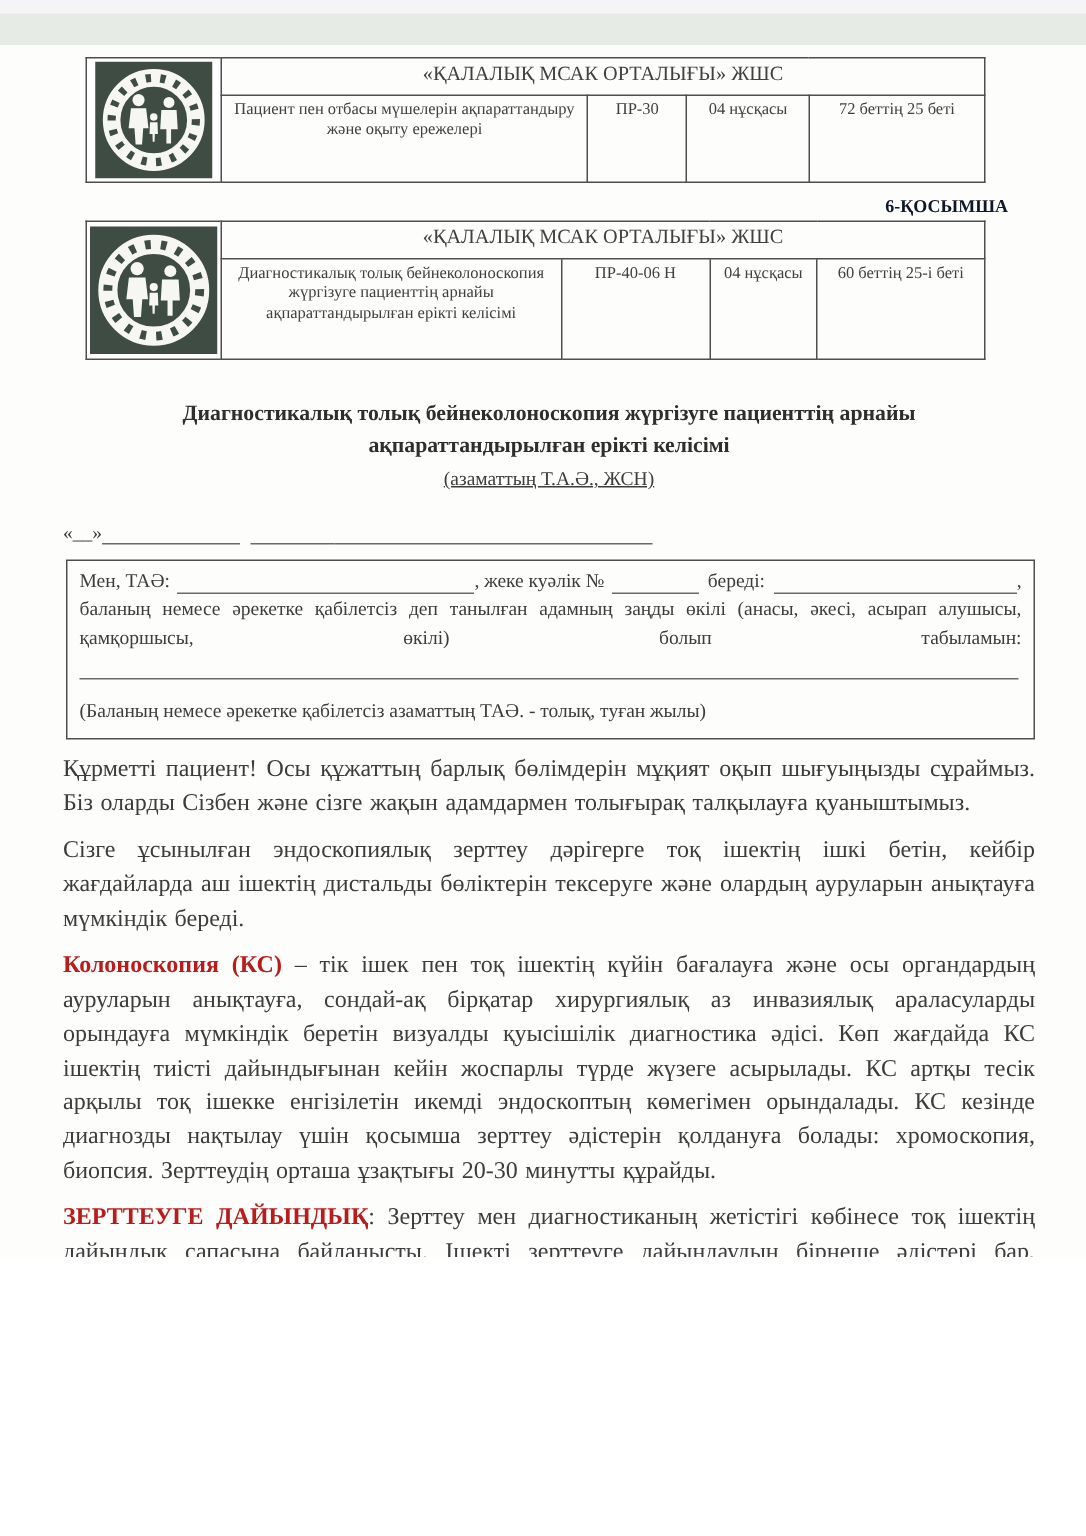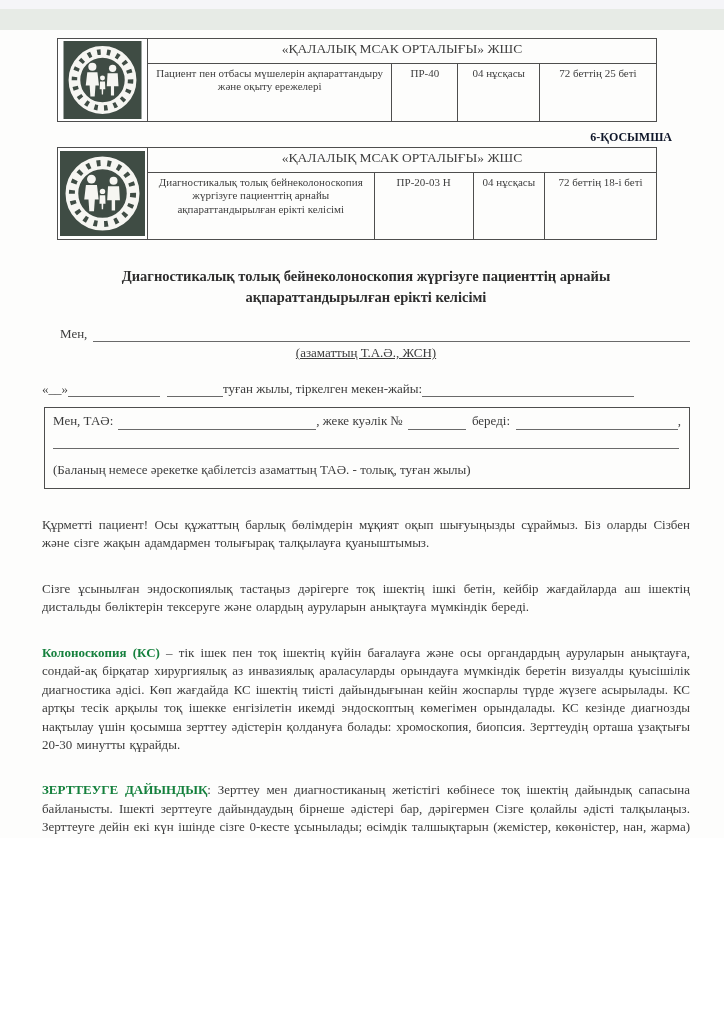--- a/index.html
+++ b/index.html
@@ -65,25 +65,25 @@
     font-size: 13px; line-height: 1.42;
   }
   .guardian-box .rep {
     text-align: justify; text-align-last: justify;
     margin-top: 1px;
   }
   .full-blank { border-bottom: 1px solid #6a6a6a; height: 16px; margin: 2px 2px 0 0; }
   .box-footnote { margin-top: 12px; font-family: Liberation Serif, serif; }
 
   .para {
-    margin: 27px 0 0 0;
-    font-size: 13px; line-height: 1.42;
+    margin: 9px 0 0 0;
+    font-size: 16px; line-height: 1.42;
     text-align: justify; word-spacing: 1px;
   }
-  .para b { color: #15803d; }
+  .para b { color: #b91c1c; }
 </style>
 </head>
 <body>
 
 <div class="page">
   <div class="band band-top-1"></div>
   <div class="band band-top-2"></div>
   <div class="band band-bottom-1"></div>
   <div class="band band-bottom-2"></div>
 
@@ -111,21 +111,21 @@
             <col style="width:13%">
             <col style="width:16%">
             <col style="width:23%">
           </colgroup>
         <tbody>
             <tr>
           <td class="org" colspan="4">«ҚАЛАЛЫҚ МСАК ОРТАЛЫҒЫ» ЖШС</td>
         </tr>
         <tr style="height:58px;">
           <td>Пациент пен отбасы мүшелерін ақпараттандыру және оқыту ережелері</td>
-          <td>ПР-40</td>
+          <td>ПР-30</td>
           <td>04 нұсқасы</td>
           <td>72 беттің 25 беті</td>
         </tr>
       </tbody>
         </table>
     </div>
 
     <div class="appendix">6-ҚОСЫМША</div>
 
     <div class="hdr-block h2-block">
@@ -150,60 +150,56 @@
             <col style="width:19.5%">
             <col style="width:14%">
             <col style="width:22%">
           </colgroup>
         <tbody>
             <tr>
           <td class="org" colspan="4">«ҚАЛАЛЫҚ МСАК ОРТАЛЫҒЫ» ЖШС</td>
         </tr>
         <tr style="height:67px;">
           <td>Диагностикалық толық бейнеколоноскопия жүргізуге пациенттің арнайы ақпараттандырылған ерікті келісімі</td>
-          <td>ПР-20-03 Н</td>
+          <td>ПР-40-06 Н</td>
           <td>04 нұсқасы</td>
-          <td>72 беттің 18-і беті</td>
+          <td>60 беттің 25-і беті</td>
         </tr>
       </tbody>
         </table>
     </div>
 
     <div class="doc-title">Диагностикалық толық бейнеколоноскопия жүргізуге пациенттің арнайы ақпараттандырылған ерікті келісімі</div>
 
-    <div class="line-row id-line1">
-      <span>Мен,</span>
-      <span class="blank grow" style="margin-left:6px;"></span>
-    </div>
     <div class="hint-center">(азаматтың Т.А.Ә., ЖСН)</div>
     <div class="line-row id-line3">
       <span>«__»</span>
       <span class="blank" style="width:92px;"></span>
       <span style="width:7px;"></span>
       <span class="blank" style="width:56px;"></span>
-      <span>туған жылы, тіркелген мекен-жайы:</span>
       <span class="blank" style="width:212px;"></span>
     </div>
 
     <div class="guardian-box">
       <div class="line-row">
         <span>Мен, ТАӘ:</span>
         <span class="blank" style="width:198px; margin-left:5px;"></span>
         <span>, жеке куәлік №</span>
         <span class="blank" style="width:58px; margin-left:5px; margin-right:6px;"></span>
         <span>береді:</span>
         <span class="blank grow" style="margin-left:6px;"></span>
         <span>,</span>
       </div>
+      <div class="rep">баланың немесе әрекетке қабілетсіз деп танылған адамның заңды өкілі (анасы, әкесі, асырап алушысы, қамқоршысы, өкілі) болып табыламын:</div>
       <div class="full-blank"></div>
       <div class="box-footnote">(Баланың немесе әрекетке қабілетсіз азаматтың ТАӘ. - толық, туған жылы)</div>
     </div>
 
     <p class="para">Құрметті пациент! Осы құжаттың барлық бөлімдерін мұқият оқып шығуыңызды сұраймыз. Біз оларды Сізбен және сізге жақын адамдармен толығырақ талқылауға қуаныштымыз.</p>
 
-    <p class="para">Сізге ұсынылған эндоскопиялық тастаңыз дәрігерге тоқ ішектің ішкі бетін, кейбір жағдайларда аш ішектің дистальды бөліктерін тексеруге және олардың ауруларын анықтауға мүмкіндік береді.</p>
+    <p class="para">Сізге ұсынылған эндоскопиялық зерттеу дәрігерге тоқ ішектің ішкі бетін, кейбір жағдайларда аш ішектің дистальды бөліктерін тексеруге және олардың ауруларын анықтауға мүмкіндік береді.</p>
 
     <p class="para"><b>Колоноскопия (КС)</b><span> – тік ішек пен тоқ ішектің күйін бағалауға және осы органдардың ауруларын анықтауға, сондай-ақ бірқатар хирургиялық аз инвазиялық араласуларды орындауға мүмкіндік беретін визуалды қуысішілік диагностика әдісі. Көп жағдайда КС ішектің тиісті дайындығынан кейін жоспарлы түрде жүзеге асырылады. КС артқы тесік арқылы тоқ ішекке енгізілетін икемді эндоскоптың көмегімен орындалады. КС кезінде диагнозды нақтылау үшін қосымша зерттеу әдістерін қолдануға болады: хромоскопия, биопсия. Зерттеудің орташа ұзақтығы 20-30 минутты құрайды.</span></p>
 
     <p class="para"><b>ЗЕРТТЕУГЕ ДАЙЫНДЫҚ</b><span>: Зерттеу мен диагностиканың жетістігі көбінесе тоқ ішектің дайындық сапасына байланысты. Ішекті зерттеуге дайындаудың бірнеше әдістері бар, дәрігермен Сізге қолайлы әдісті талқылаңыз. Зерттеуге дейін екі күн ішінде сізге 0-кесте ұсынылады; өсімдік талшықтарын (жемістер, көкөністер, нан, жарма) тағамдардан алып тастаңыз. Зерттеу күні тамақ ішуге болмайды. Егер сіз дәрі-дәрмектерді үнемі қолдансаңыз, оларды қабылдау режимі мен шарттарын дәрігермен келісіңіз. Эндоскопия кабинетіне медициналық құжаттамамен және таза парақпен зерттеудің белгіленген уақытынан 15 минут бұрын келуіңізді сұраймыз. Кабинетте сізді дәрігер мен медбике қарсы алады; олар сізге зерттеуге дайындалуға және оны білікті түрде орындауға көмектеседі.</span></p>
 
   </div>
 </div>
 
 </body></html>

